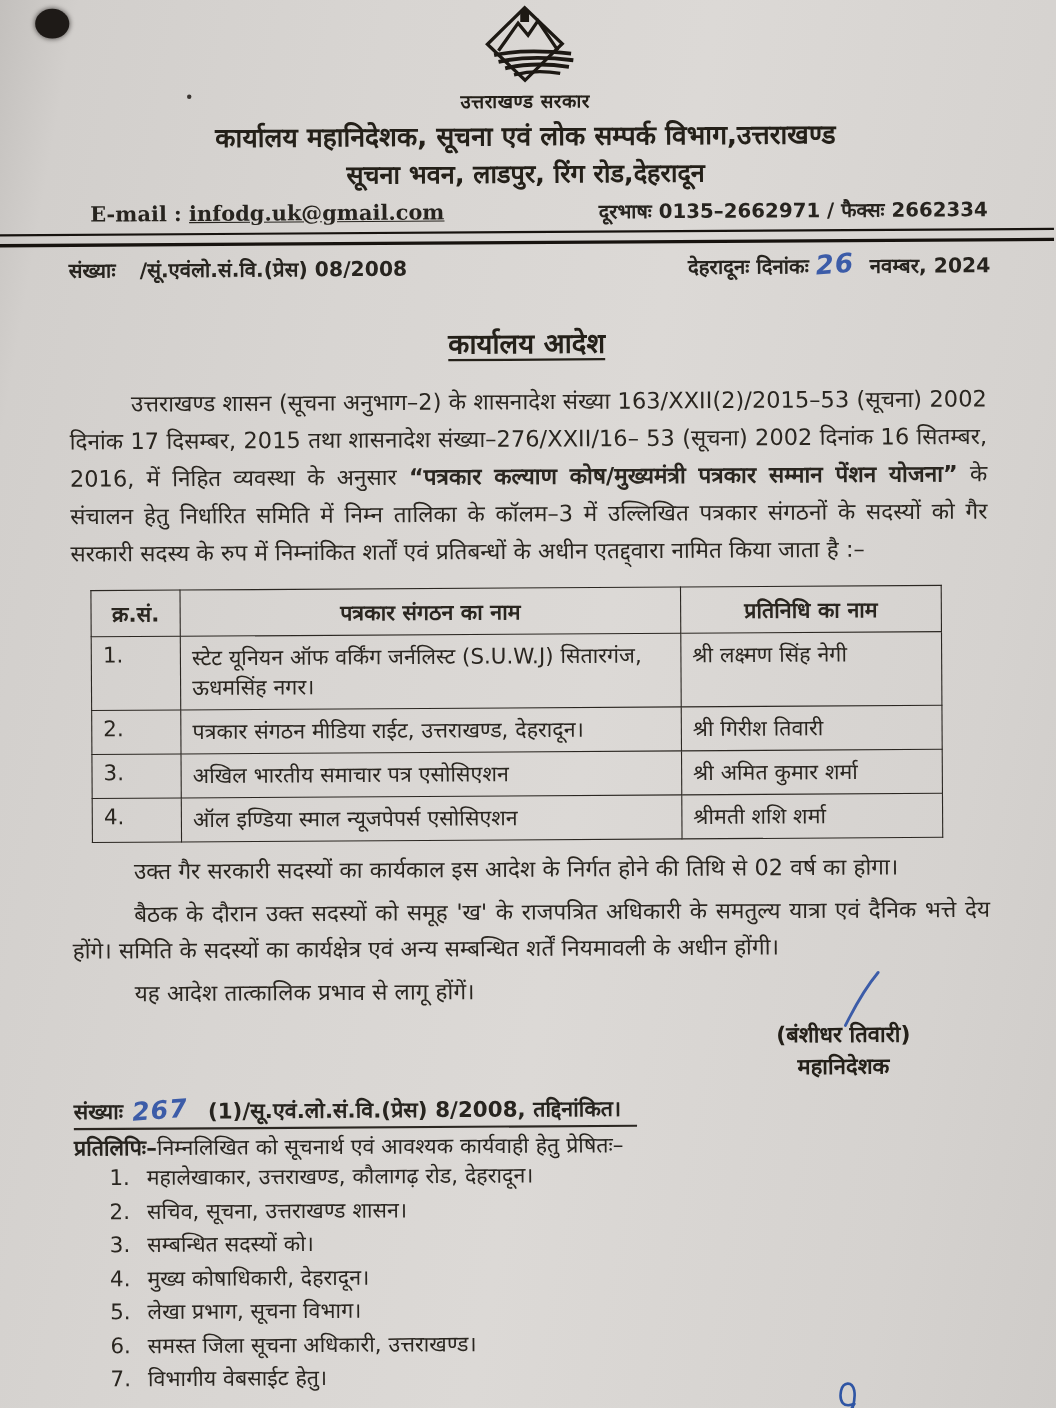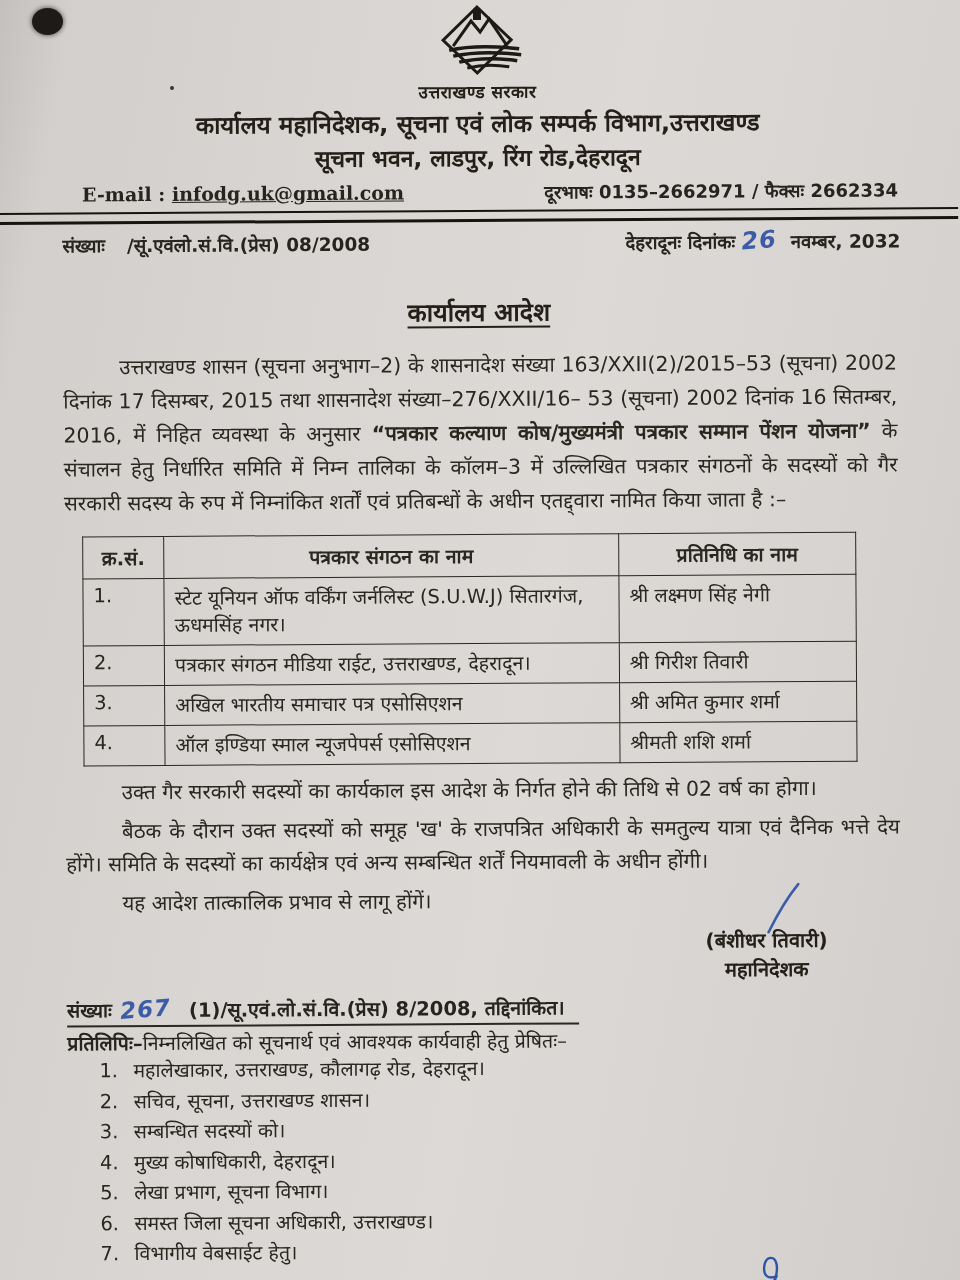--- a/index.html
+++ b/index.html
@@ -171,21 +171,21 @@
     </div>
 
     <div class="double-rule"></div>
 
     
     <div class="ref-row">
       <div class="ref-left">
         <span>संख्याः</span><span class="gap"></span><span>/सूं.एवंलो.सं.वि.(प्रेस) 08/2008</span>
       </div>
       <div class="ref-right">
-        <span>देहरादूनः  दिनांकः</span><span class="ink">26</span><span>नवम्बर, 2032</span>
+        <span>देहरादूनः  दिनांकः</span><span class="ink">26</span><span>नवम्बर, 2024</span>
       </div>
     </div>
 
     
     <div class="title">कार्यालय आदेश</div>
 
     
     <p class="body-para">
       <span>उत्तराखण्ड शासन (सूचना अनुभाग–2) के शासनादेश संख्या 163/XXII(2)/2015–53 (सूचना) 2002 दिनांक 17 दिसम्बर, 2015 तथा शासनादेश संख्या–276/XXII/16– 53 (सूचना) 2002 दिनांक 16 सितम्बर, 2016, में निहित व्यवस्था के अनुसार </span><span class="b">“पत्रकार कल्याण कोष/मुख्यमंत्री पत्रकार सम्मान पेंशन योजना”</span><span> के संचालन हेतु निर्धारित समिति में निम्न तालिका के कॉलम–3 में उल्लिखित पत्रकार संगठनों के सदस्यों को गैर सरकारी सदस्य के रुप में निम्नांकित शर्तों एवं प्रतिबन्धों के अधीन एतद्द्वारा नामित किया जाता है :–</span>
     </p>

